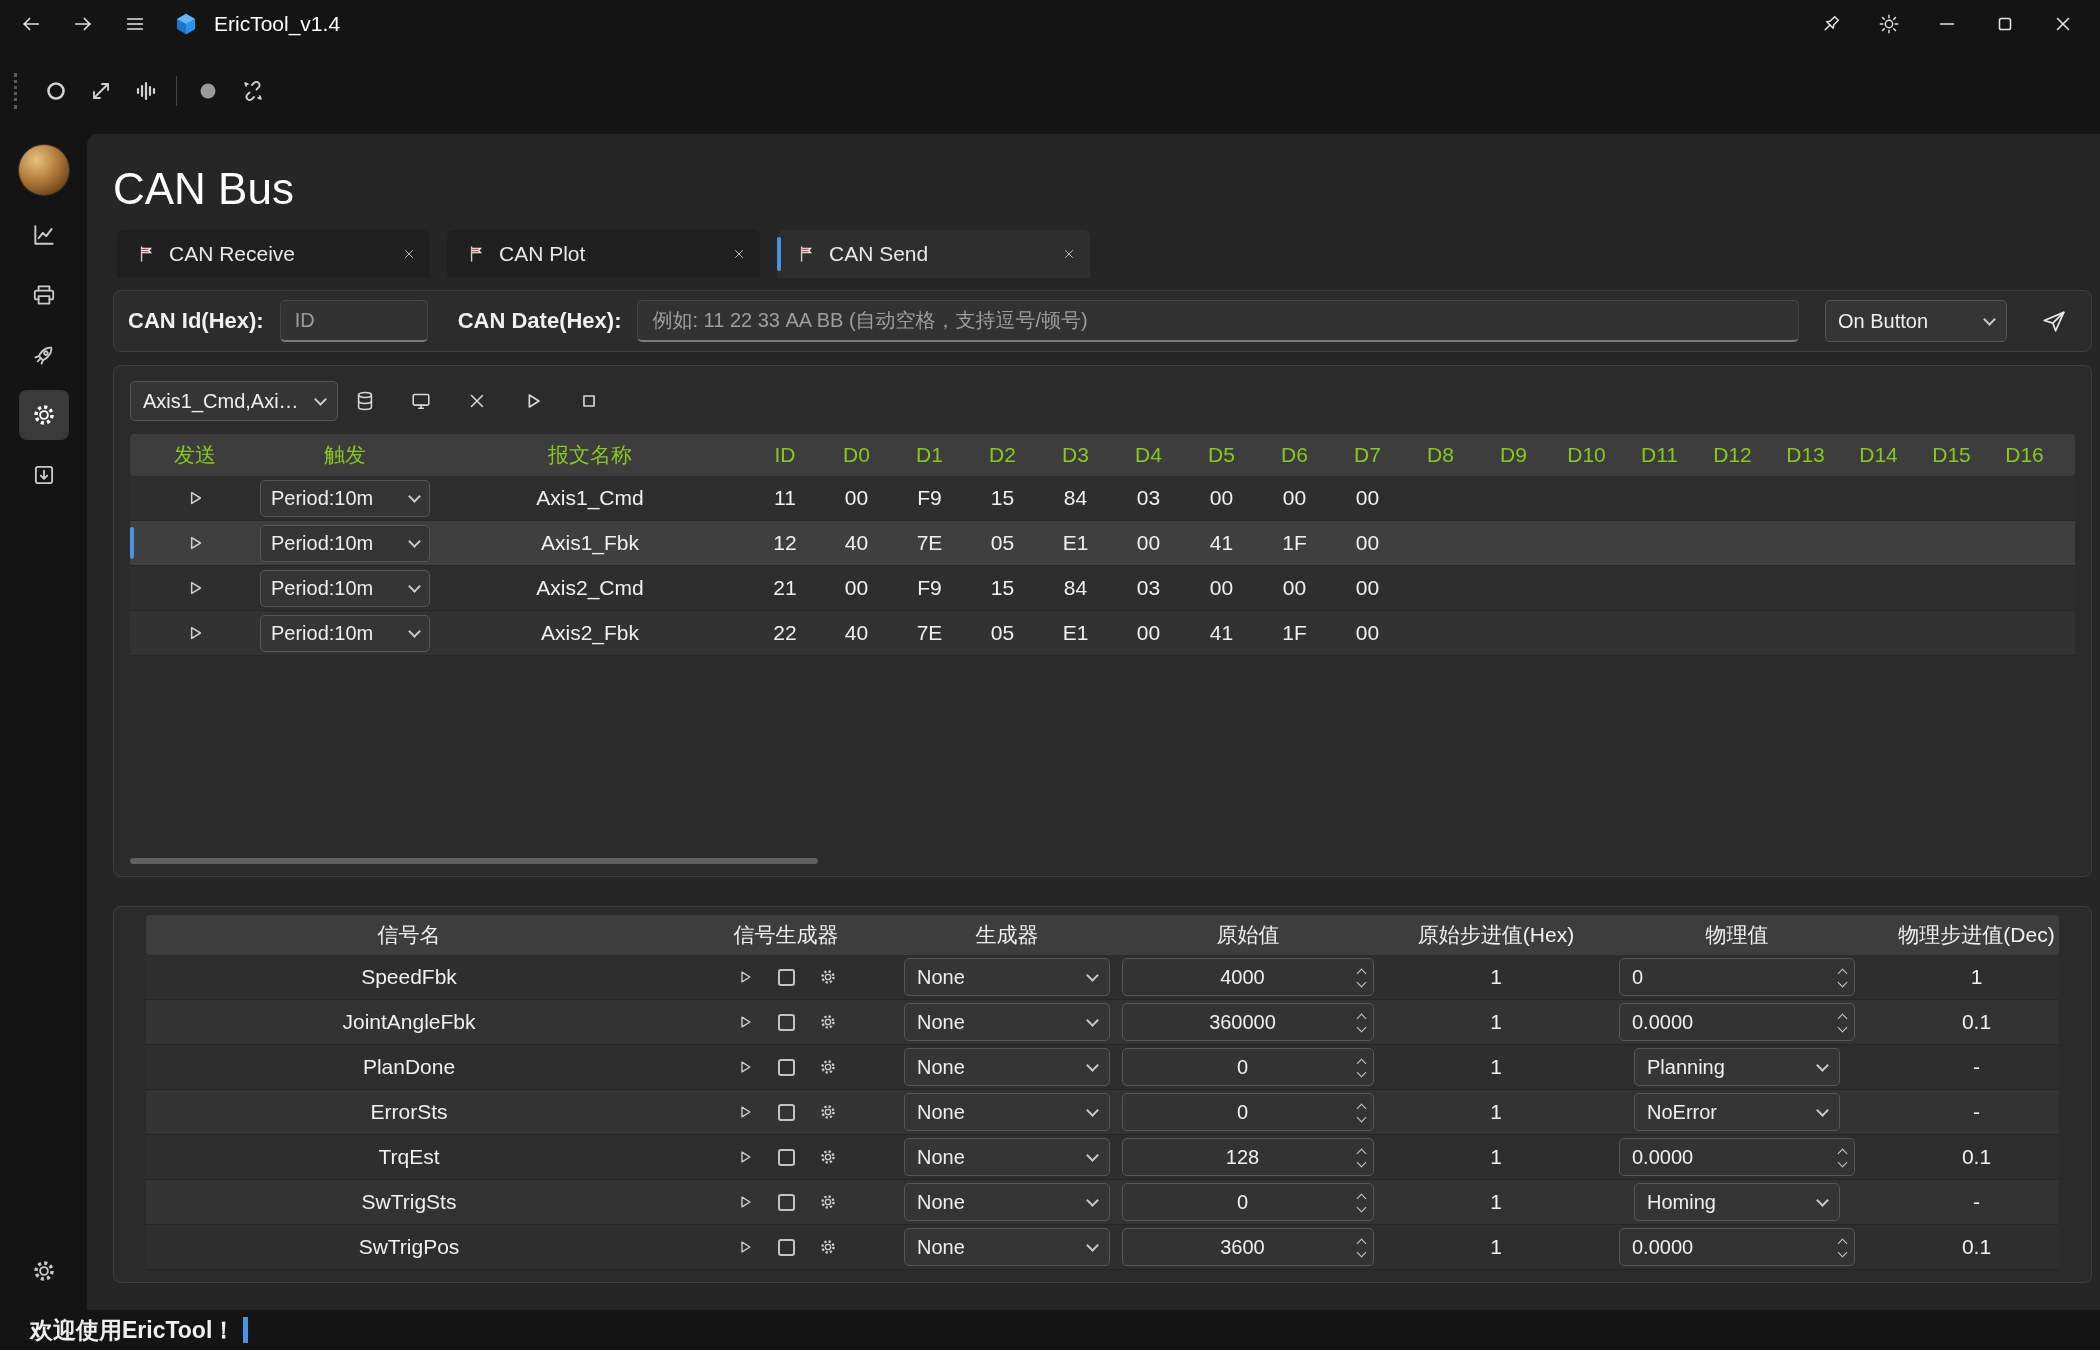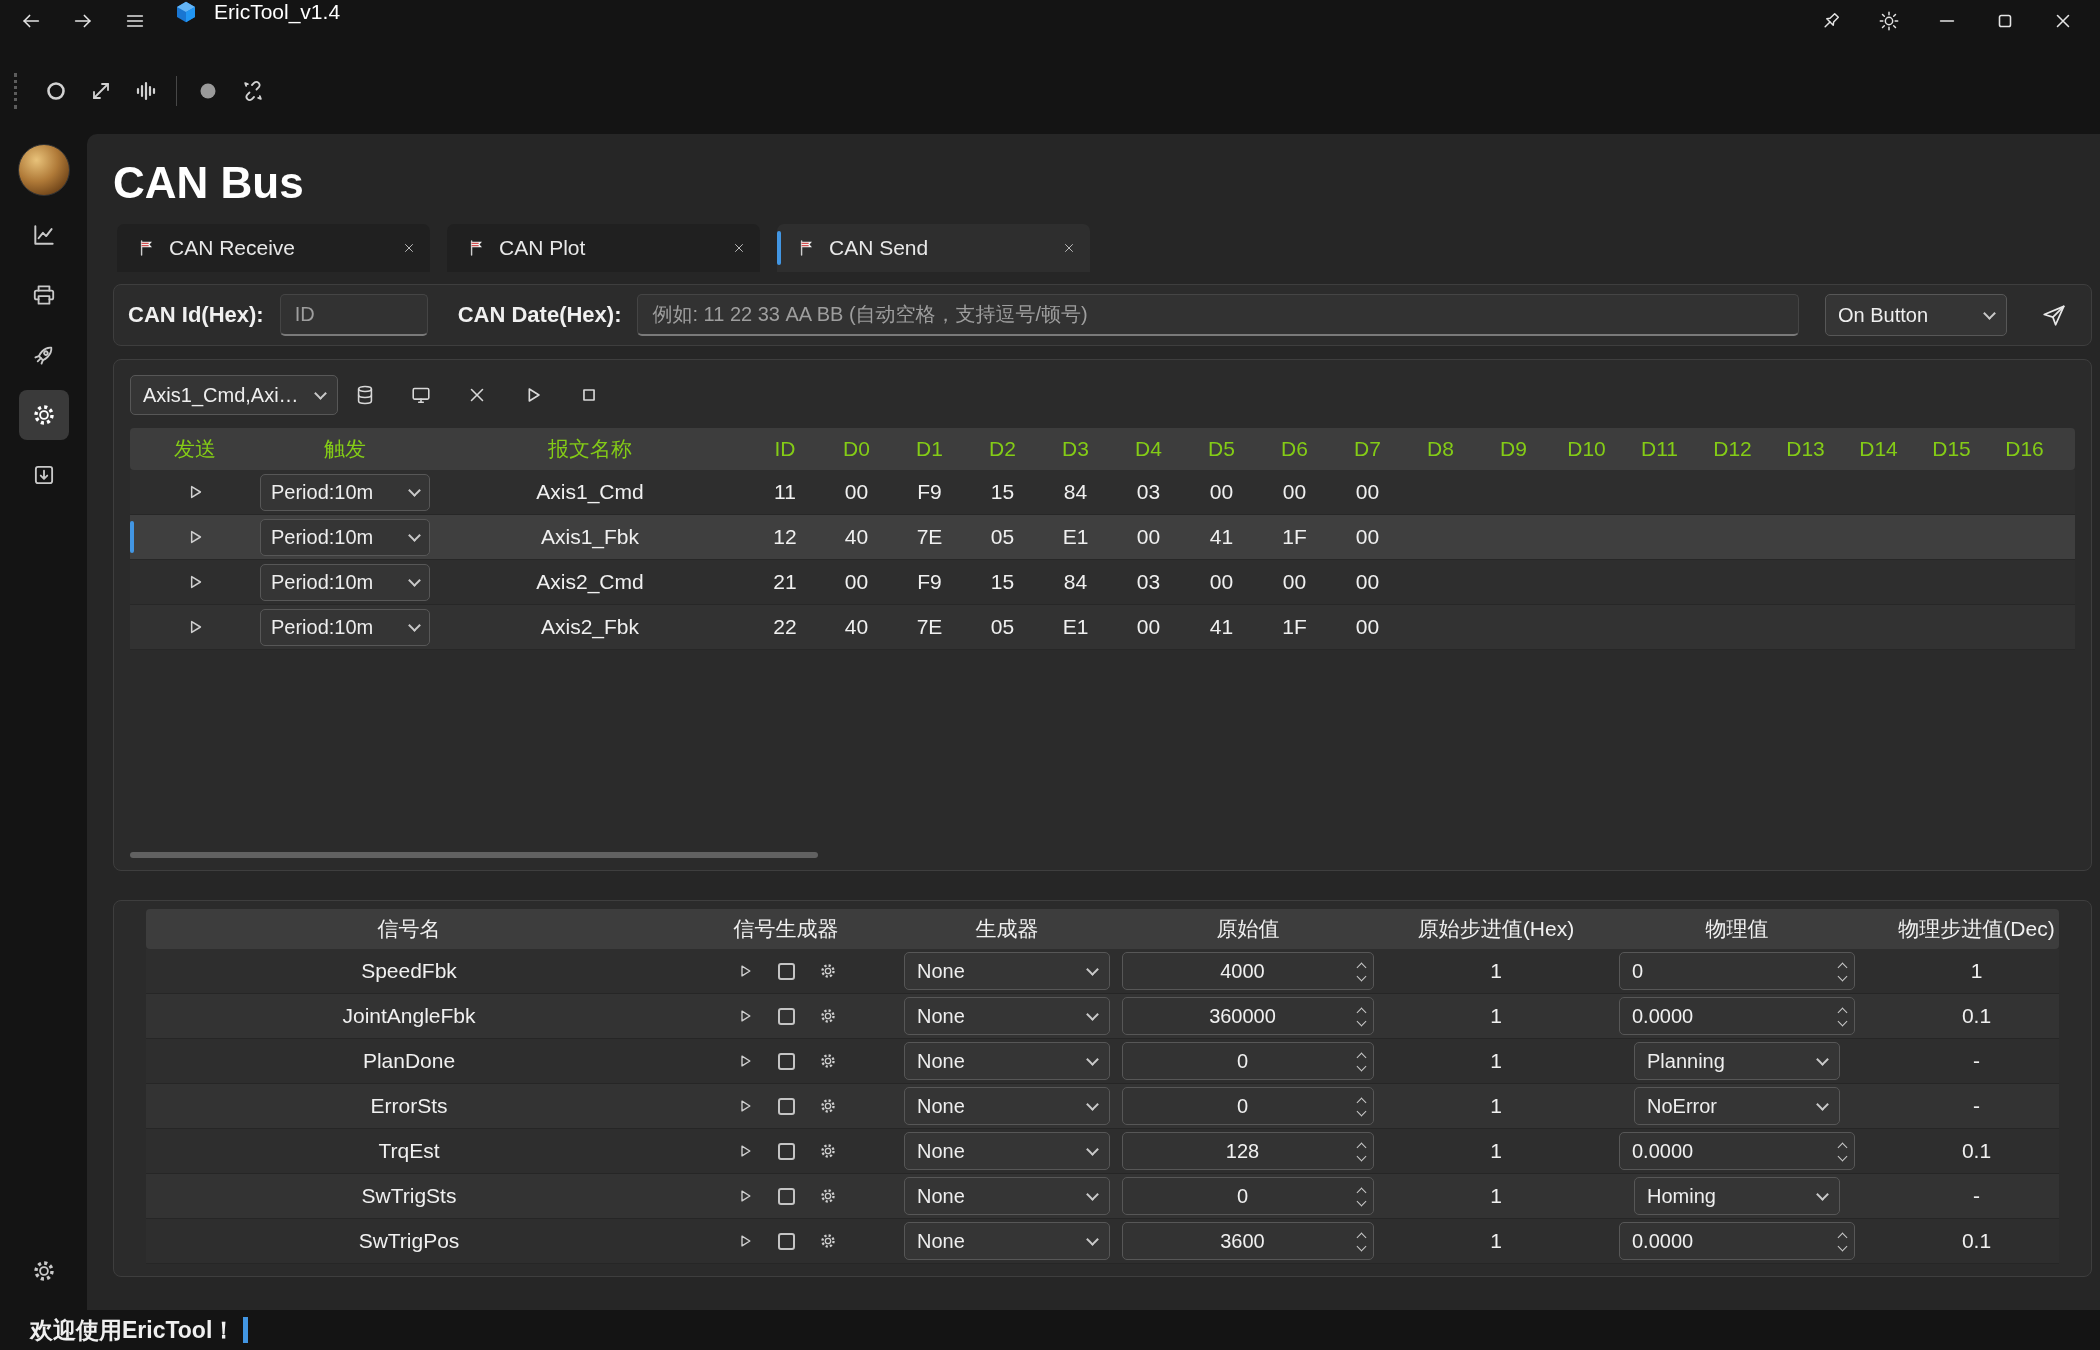--- a/index.html
+++ b/index.html
@@ -9,21 +9,21 @@
   #app{position:relative;width:2100px;height:1350px;display:flex;flex-direction:column}
   .i14{width:14px;height:14px;display:inline-flex}
   .i18{width:18px;height:18px;display:inline-flex}
   .i20{width:20px;height:20px;display:inline-flex}
   .i22{width:22px;height:22px;display:inline-flex}
   .i24{width:24px;height:24px;display:inline-flex}
   .i26{width:26px;height:26px;display:inline-flex}
   svg{width:100%;height:100%;display:block}
 
   
-  .titlebar{height:47px;display:flex;padding:0 8px;gap:6px;flex:0 0 auto}
+  .titlebar{height:47px;display:flex;align-items:center;padding:0 8px;gap:6px;flex:0 0 auto}
   .tb-btn{width:46px;height:42px;border-radius:6px;display:flex;align-items:center;justify-content:center;color:#e4e4e4}
   .app-icon{margin-left:10px;display:flex}
   .app-title{margin-left:10px;font-size:21px;color:#fff}
   .tb-right{margin-left:auto;display:flex}
   .tb-right .tb-btn{width:58px}
 
   
   .quickbar{height:87px;display:flex;align-items:center;padding-left:14px;flex:0 0 auto}
   .drag-dots{width:0;height:36px;border-left:3px dotted #5c5c5c;margin-right:16px}
   .qb-btn{width:45px;height:45px;display:flex;align-items:center;justify-content:center;color:#d2d2d2;border-radius:6px}
@@ -35,21 +35,21 @@
   .avatar{width:52px;height:52px;border-radius:50%;
     background:radial-gradient(circle at 35% 30%, #e8c27a 0%, #b07a38 45%, #6e4318 80%, #4a2c0e 100%);
     border:1px solid #333;margin-bottom:4px}
   .sb-btn{width:50px;height:50px;display:flex;align-items:center;justify-content:center;color:#c9c9c9;margin-top:10px;border-radius:8px}
   .sb-btn.active{background:#3a3a3a;color:#ffffff}
   .sb-spacer{flex:1}
   .sb-bottom{margin-bottom:14px}
 
   
   .main{flex:1;background:#262626;border-top-left-radius:10px;padding:24px 8px 0 26px;display:flex;flex-direction:column;min-width:0}
-  .page-title{font-size:44px;font-weight:700;margin-top:0;color:#fff}
+  .page-title{font-size:44px;font-weight:400;margin-top:6px;color:#fff}
 
   
   .tabstrip{display:flex;gap:17px;margin-top:16px;margin-left:4px}
   .tab{width:313px;height:48px;background:#202020;border-radius:7px 7px 0 0;display:flex;align-items:center;padding:0 14px;position:relative;color:#e8e8e8}
   .tab.active{background:#2e2e2e}
   .tab.active::before{content:'';position:absolute;left:0;top:7px;bottom:7px;width:4px;background:var(--accent);border-radius:2px}
   .flag{width:20px;height:20px;display:inline-flex;margin-left:6px}
   .tab-label{margin-left:12px;font-size:21px}
   .tab-close{margin-left:auto;color:#b9b9b9;display:inline-flex}
 

